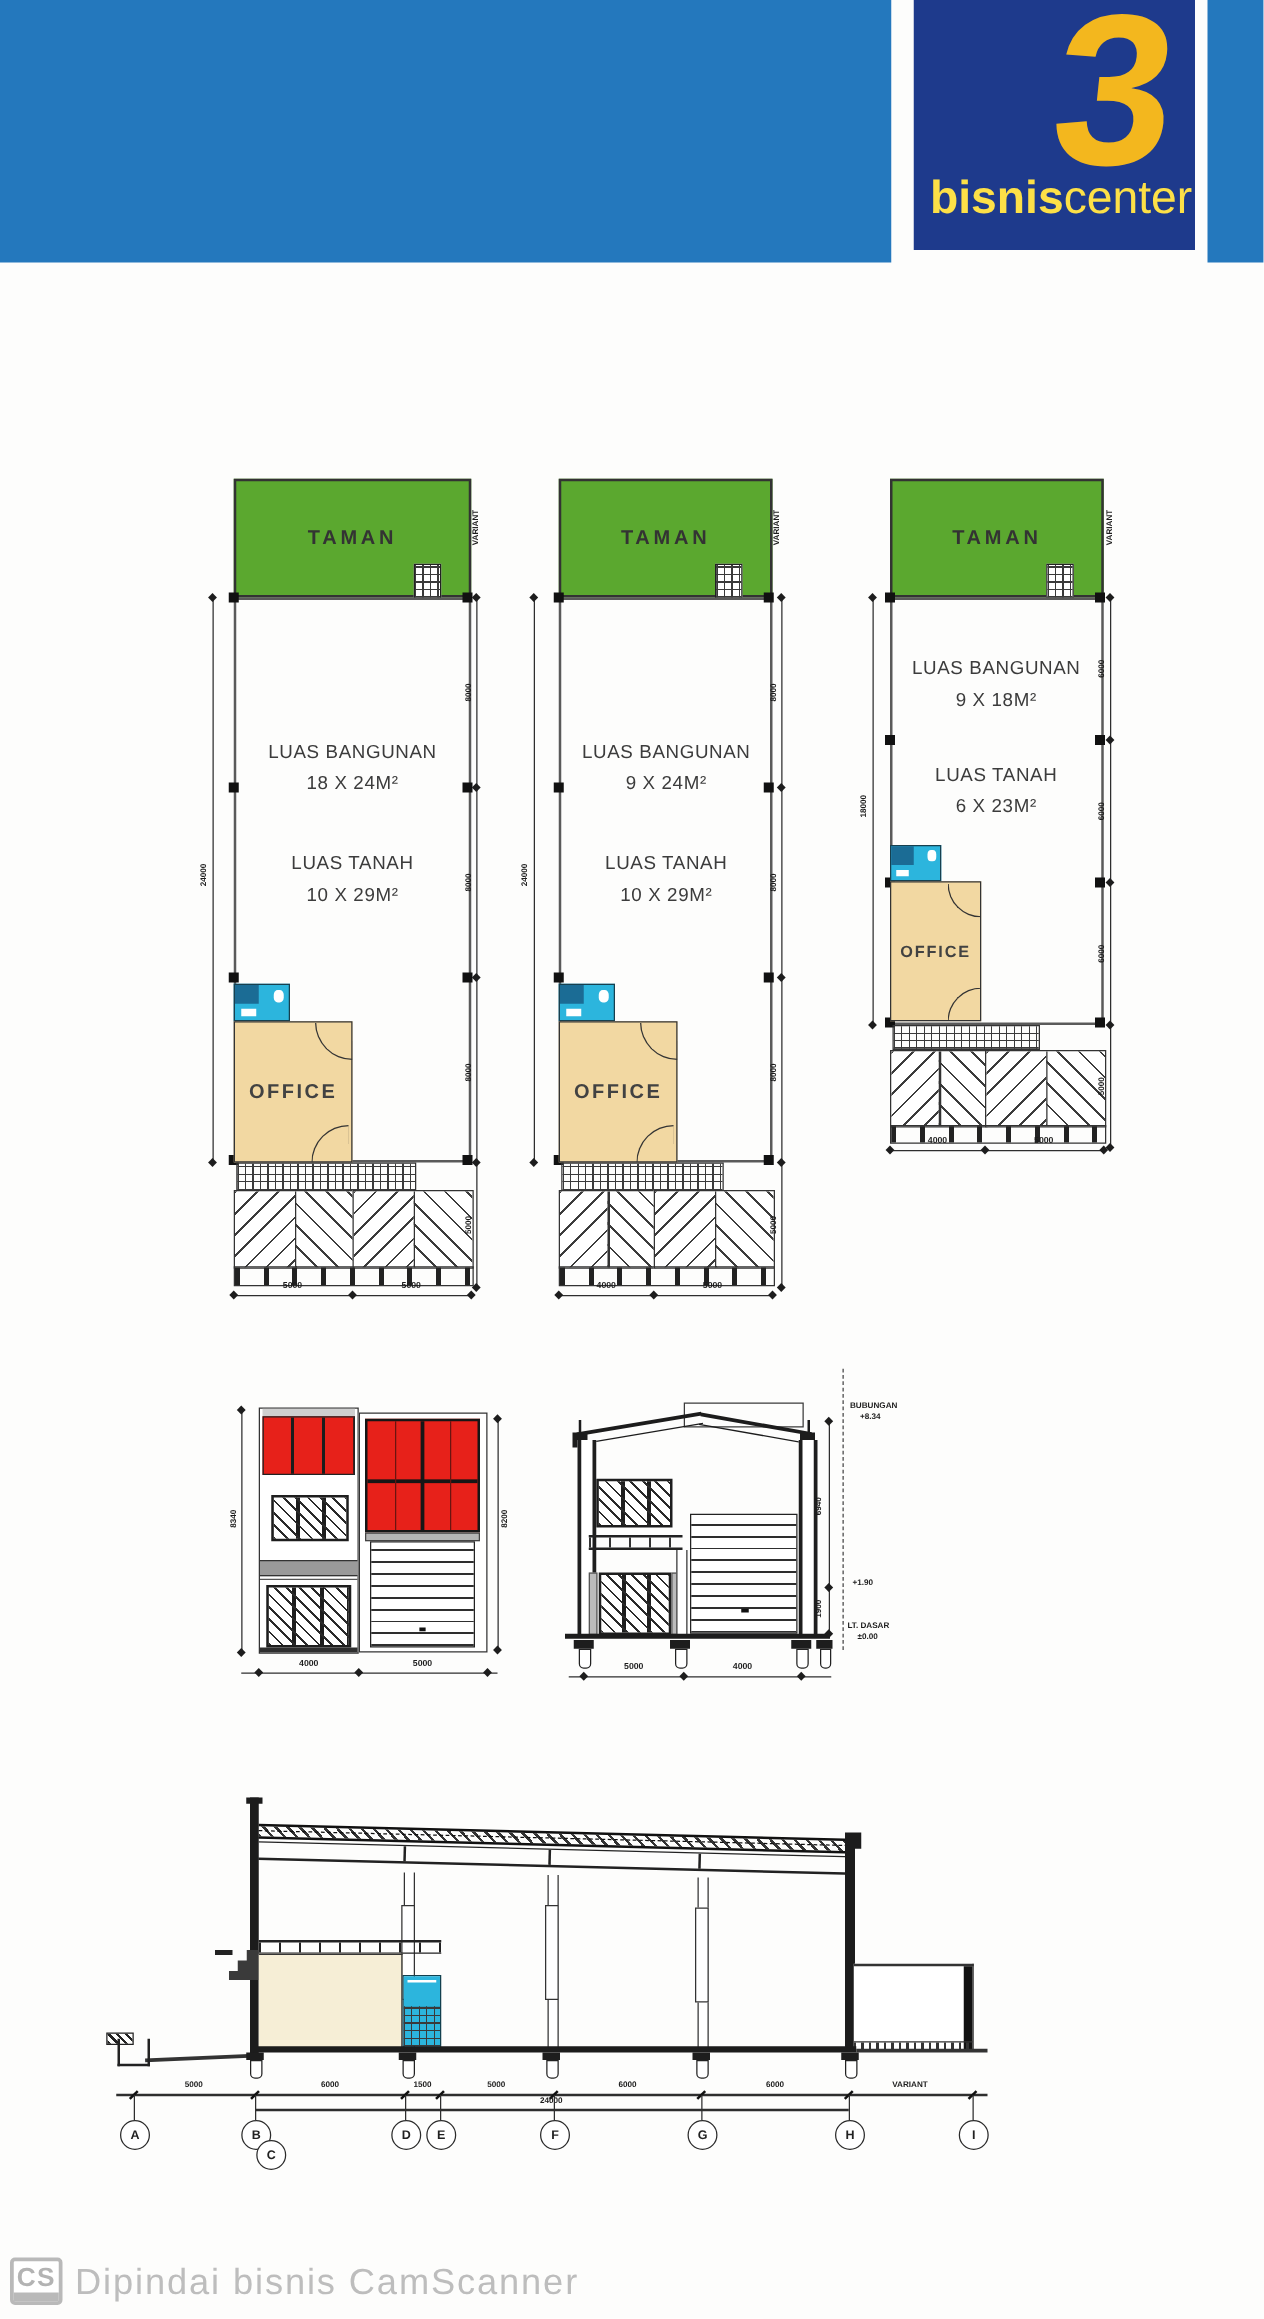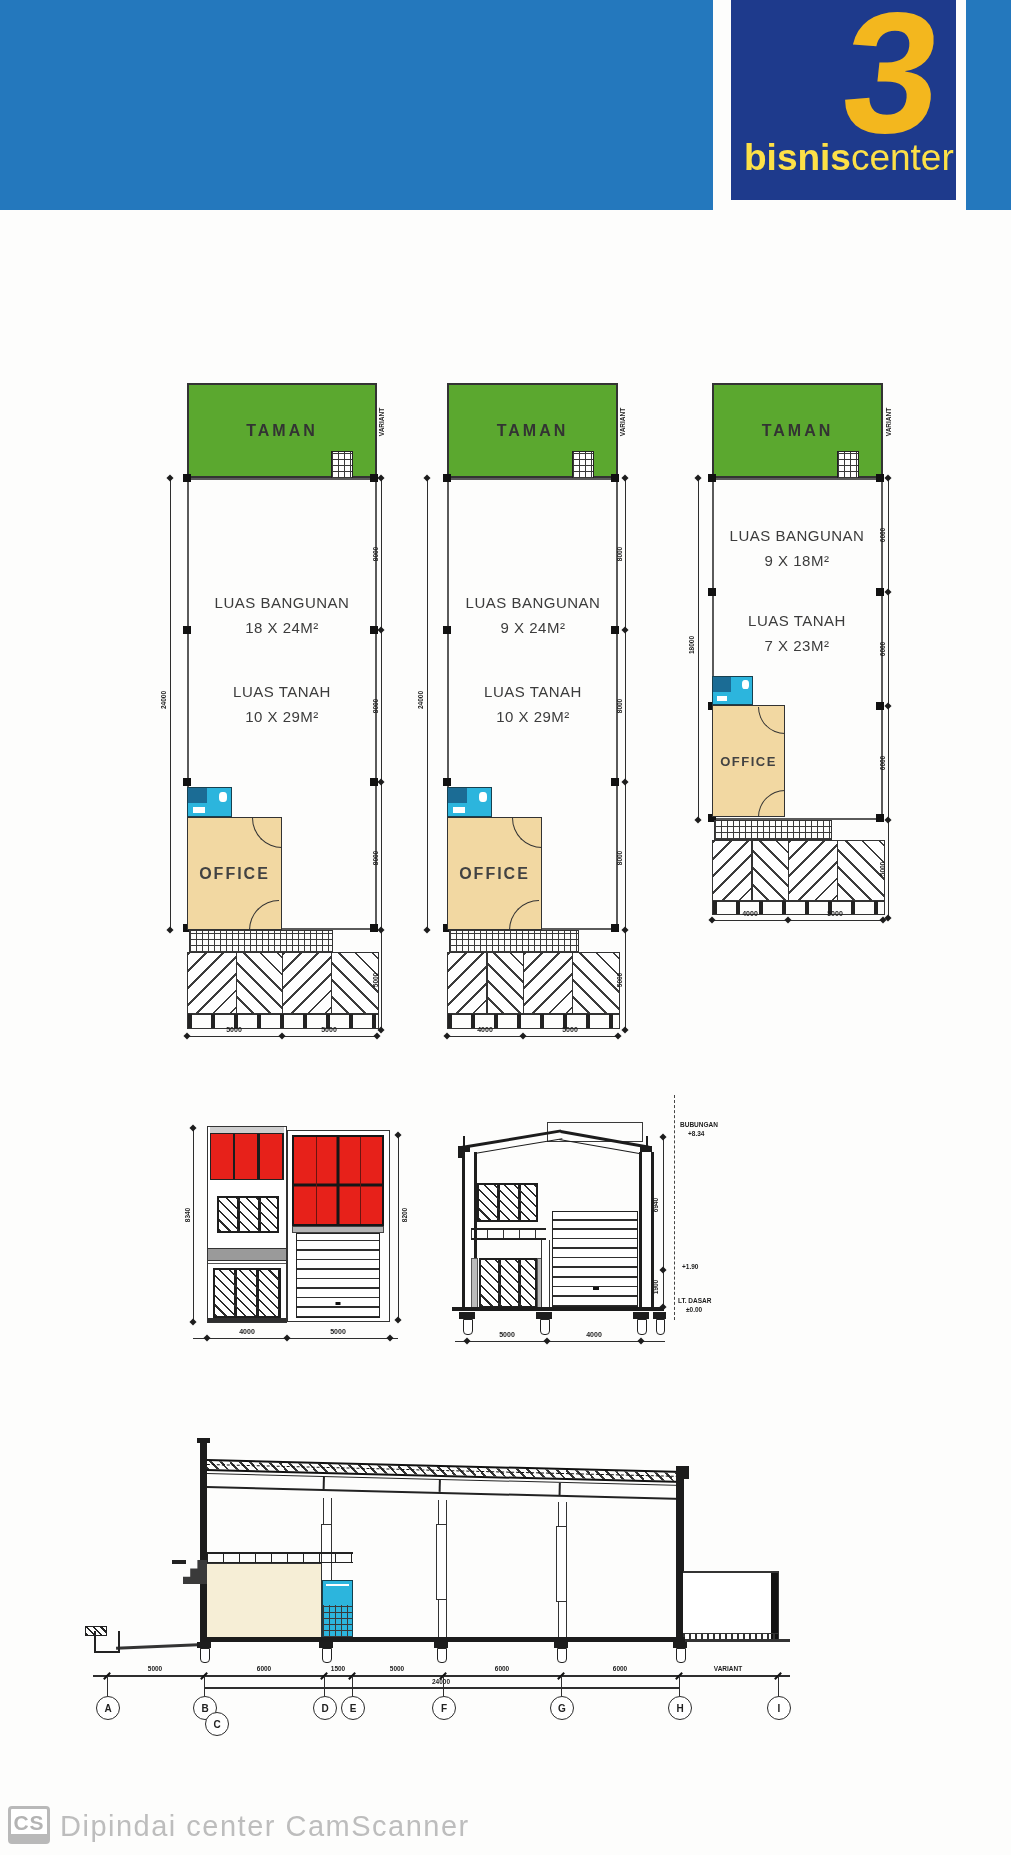--- a/index.html
+++ b/index.html
@@ -192,21 +192,21 @@
       <div class="sq" style="left:876px;top:474px;"></div>
     <div class="sq" style="left:708px;top:588px;"></div>
       <div class="sq" style="left:876px;top:588px;"></div>
     <div class="sq" style="left:708px;top:702px;"></div>
       <div class="sq" style="left:876px;top:702px;"></div>
     <div class="sq" style="left:708px;top:814px;"></div>
       <div class="sq" style="left:876px;top:814px;"></div>
     <span class="t ctr plantxt" style="left:797px;top:535px;">LUAS BANGUNAN</span>
     <span class="t ctr plantxt" style="left:797px;top:560px;">9 X 18M²</span>
     <span class="t ctr plantxt" style="left:797px;top:620px;">LUAS TANAH</span>
-    <span class="t ctr plantxt" style="left:797px;top:645px;">7 X 23M²</span>
+    <span class="t ctr plantxt" style="left:797px;top:645px;">6 X 23M²</span>
     <div class="abs" style="left:712px;top:676px;width:41px;height:29px;background:#2cb5dd;border:1.5px solid #17404f;box-sizing:border-box;">
       <div class="abs" style="left:0;top:0;width:45%;height:55%;background:#1b6c95;"></div>
       <div class="abs" style="right:3px;top:3px;width:7px;height:9px;background:#fff;border-radius:40%;"></div>
       <div class="abs" style="left:4px;bottom:3px;width:10px;height:5px;background:#fff;"></div>
     </div>
     <div class="abs" style="left:712px;top:705px;width:73px;height:112px;background:#f2d8a2;border:1.5px solid #333;box-sizing:border-box;">
       <span class="t ctr" style="left:50%;top:50%;font-size:13px;font-weight:600;letter-spacing:1.5px;color:#424242;">OFFICE</span>
     </div>
     <div class="arcTR" style="left:758px;top:707px;width:26px;height:26px;"></div>
     <div class="arcBR" style="left:758px;top:790px;width:26px;height:26px;"></div>
@@ -432,16 +432,16 @@
     <div class="bubble" style="left:767px;top:1696px;">
         <span>I</span>
       </div>
   </div>
 
   <div>
     <div class="abs" style="left:8px;top:1806px;width:42px;height:38px;border:3px solid #b9b9b9;border-radius:4px;box-sizing:border-box;background:#fff;">
       <span class="t ctr" style="left:50%;top:44%;font-size:21px;font-weight:bold;color:#b3b3b3;letter-spacing:1px;">CS</span>
       <div class="abs" style="left:0;right:0;bottom:0;height:7px;background:#b9b9b9;"></div>
     </div>
-    <span class="t" style="left:60px;top:1810px;font-size:29px;color:#bdbdbd;letter-spacing:1.5px;">Dipindai center CamScanner</span>
+    <span class="t" style="left:60px;top:1810px;font-size:29px;color:#bdbdbd;letter-spacing:1.5px;">Dipindai bisnis CamScanner</span>
   </div>
 
 </div>
 
 </body></html>

